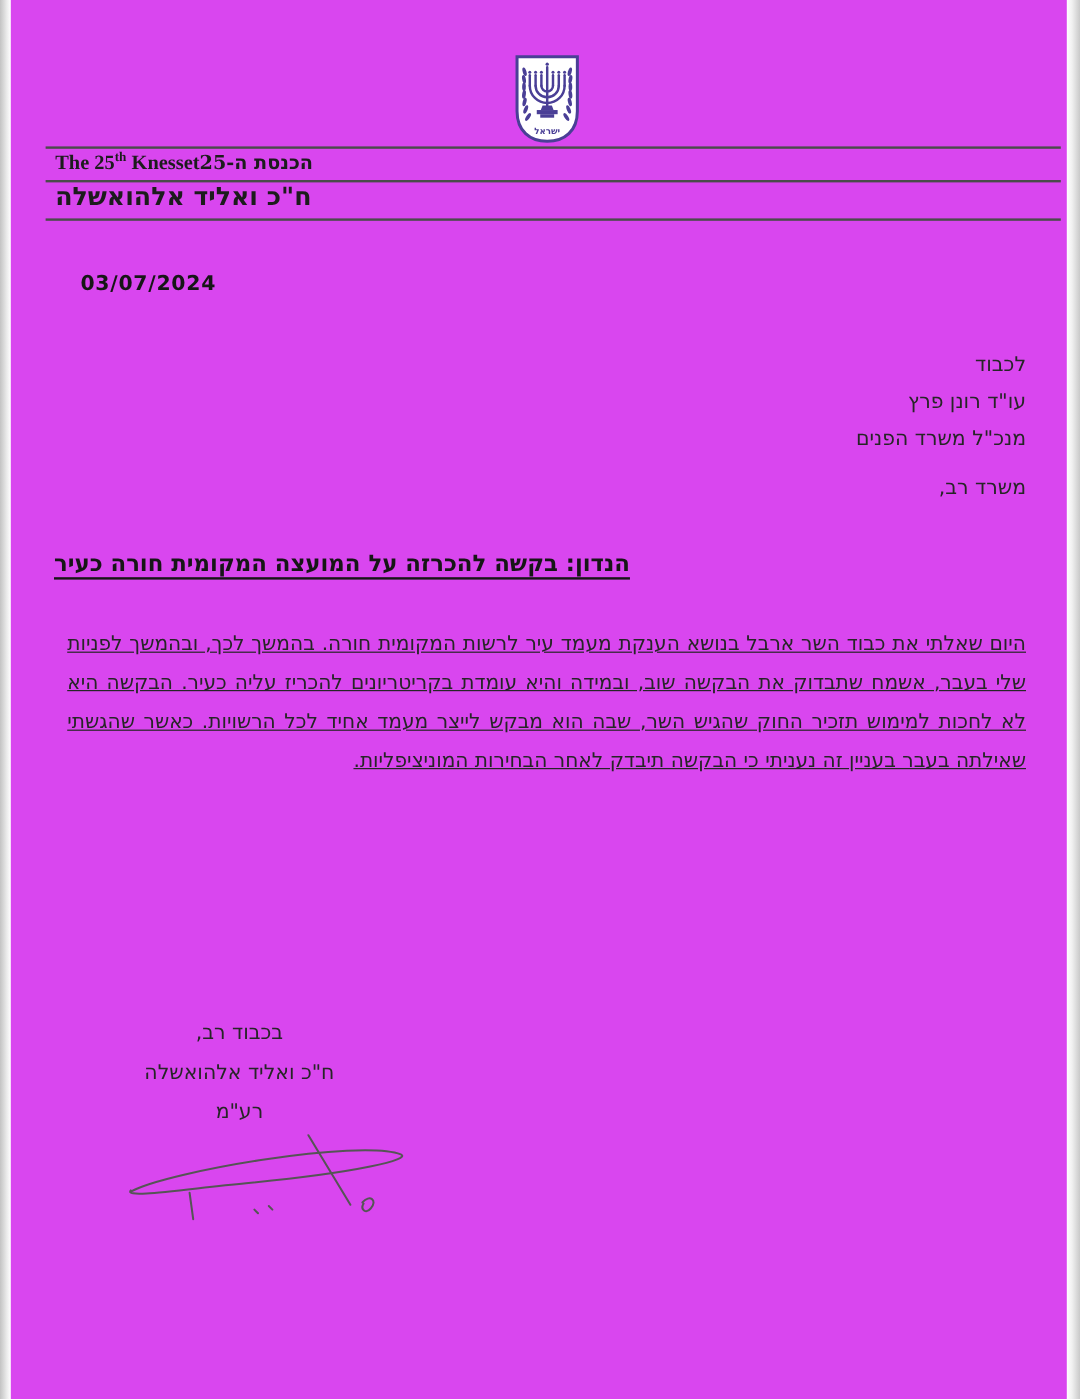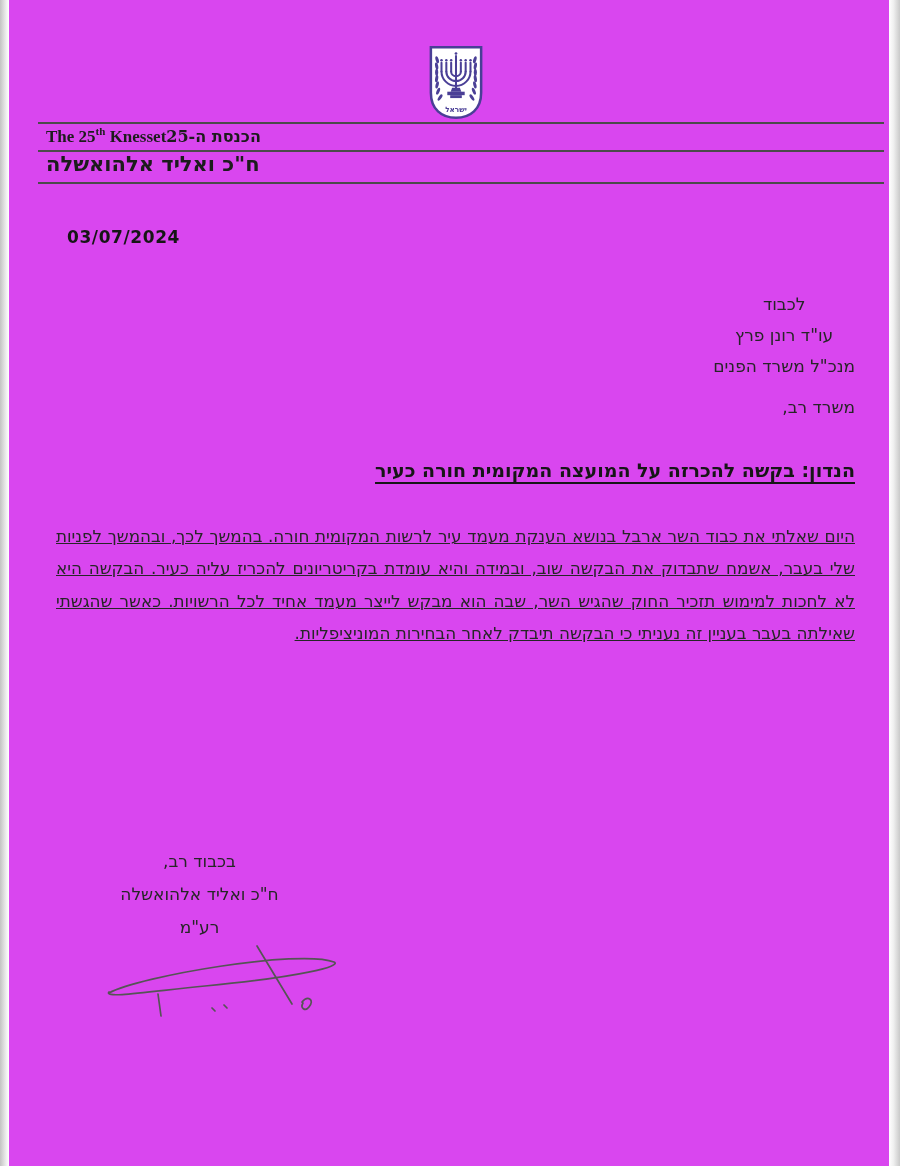--- a/index.html
+++ b/index.html
@@ -31,25 +31,25 @@
   .hdr-row1 .en-serif { font-size:17px; }
   .hdr-row1 .he-hdr { font-size:16px; }
   .hdr-row2 .en-serif { font-size:23px; padding-left:9px; }
   .hdr-row2 .he-hdr { font-size:21px; }
   .hdr-row1 sup { font-size:11px; }
 
   .date { position:absolute; left:67px; top:227px; font-size:17px; font-weight:700;
           letter-spacing:.6px; color:#161616; direction:ltr; }
 
   .rtl-block { direction:rtl; color:#262626; }
-  .recipient { position:absolute; right:45px; top:289px; text-align:center;
+  .recipient { position:absolute; right:45px; top:289px; text-align:right;
                font-size:17px; line-height:31px; }
   .salutation { position:absolute; right:45px; top:397px; font-size:17px; }
 
-  .subject { position:absolute; left:45px; right:45px; top:459px; text-align:right;
+  .subject { position:absolute; left:45px; right:45px; top:459px; text-align:left;
              font-size:19px; font-weight:700; color:#161616; }
   .subject span { text-decoration:underline; text-decoration-thickness:2px; text-underline-offset:5px; }
 
   .body-par { position:absolute; left:56px; right:45px; top:520px;
               font-size:16.8px; line-height:32.4px; text-align:justify;text-decoration:underline; }
 
   .closing { position:absolute; left:72px; top:845px; width:255px; text-align:center;
              font-size:17px; line-height:33px; }
 
   .signature { position:absolute; left:95px; top:943px; }

